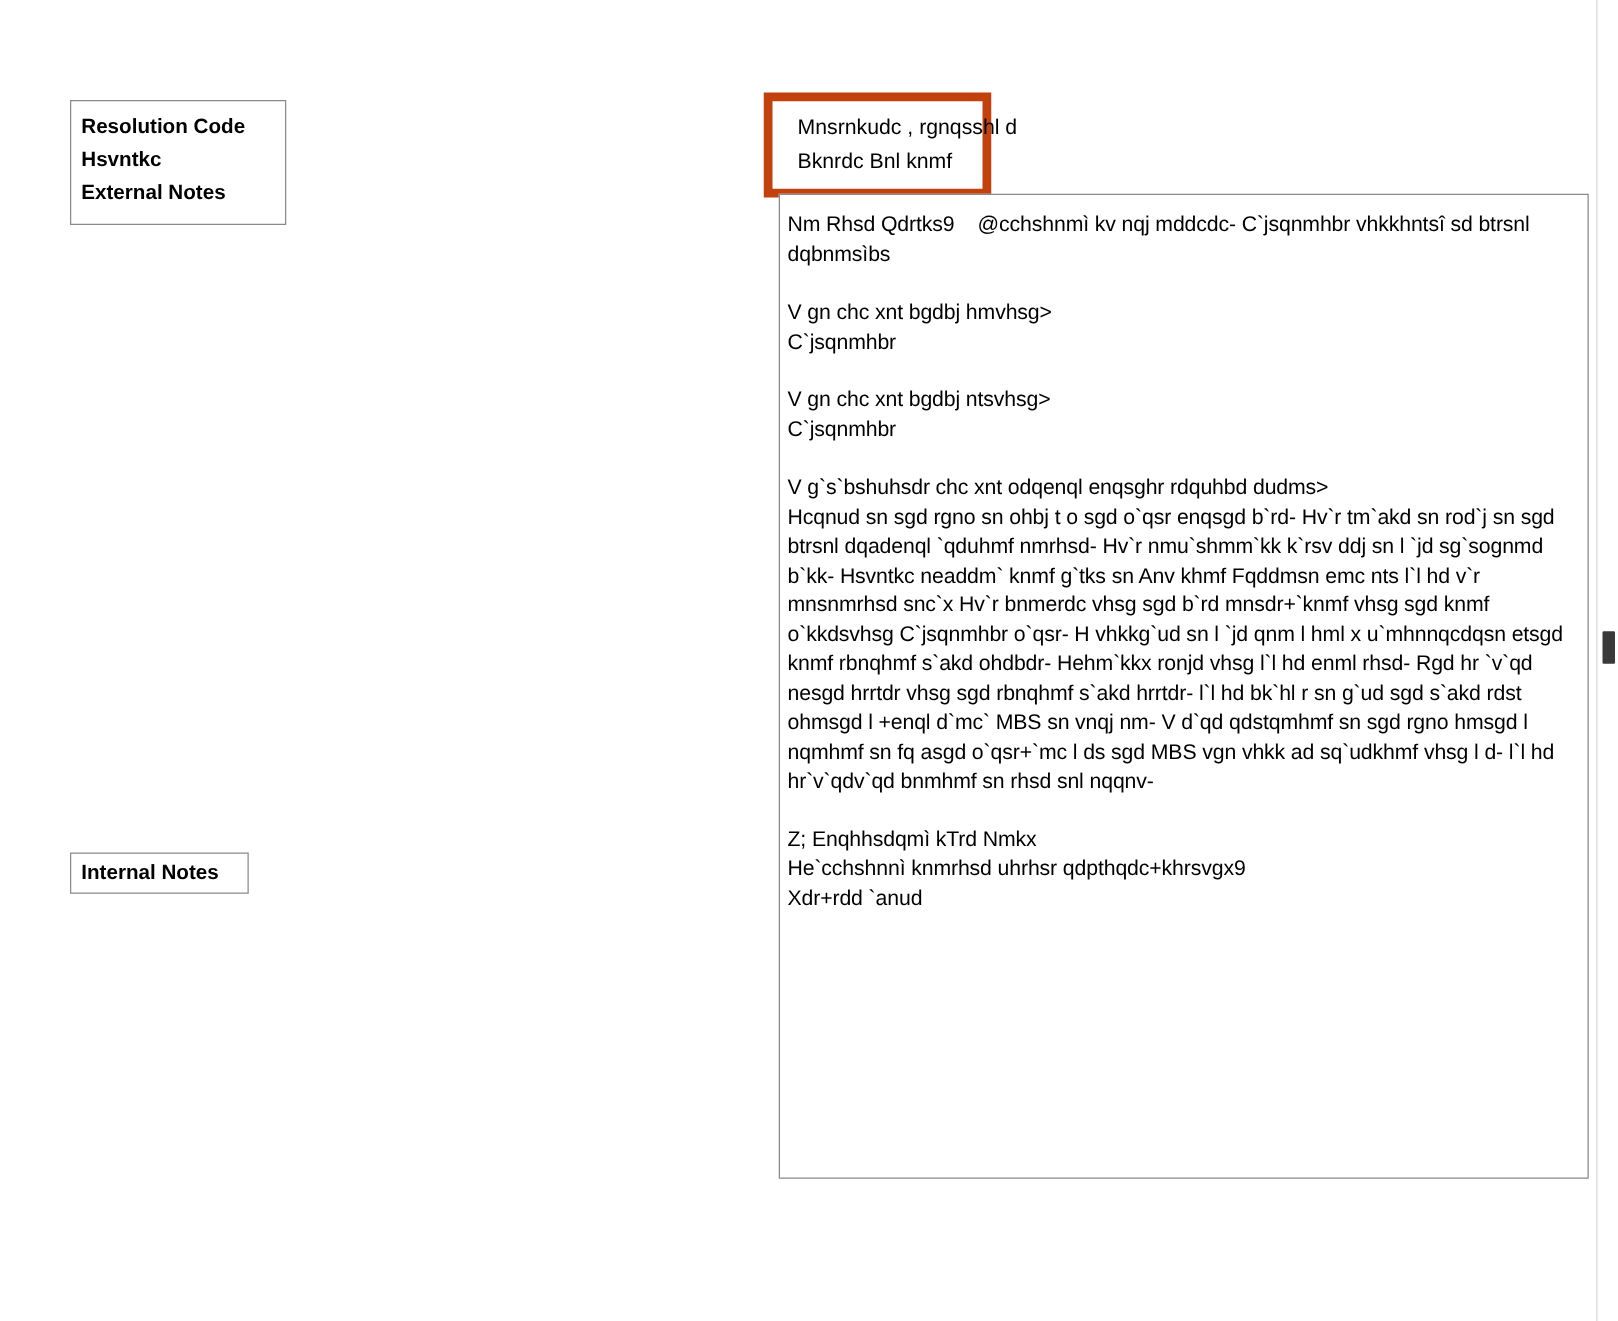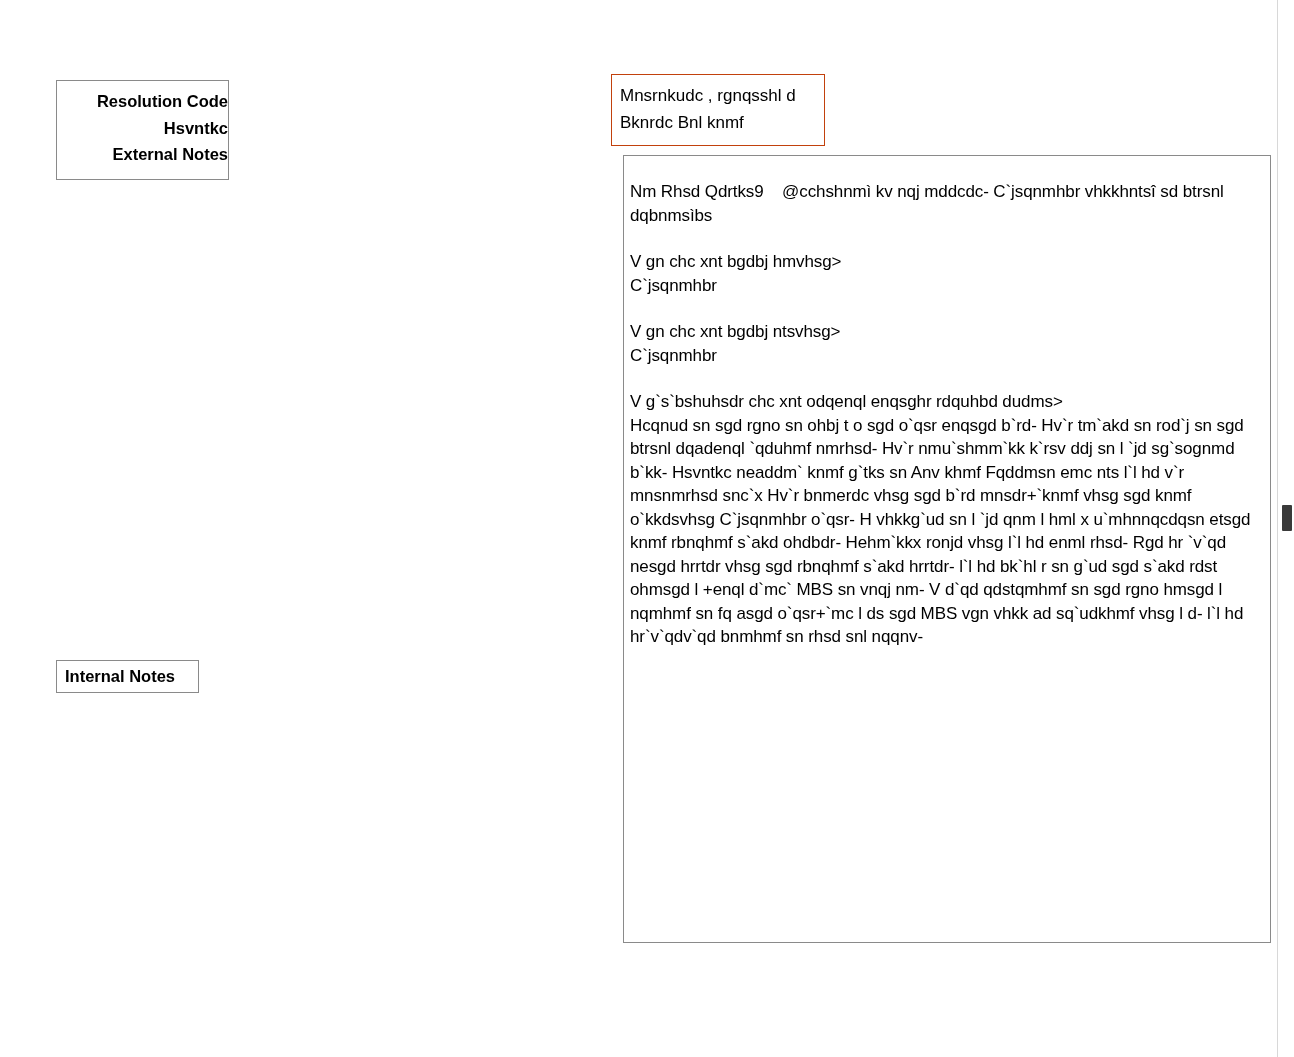--- a/index.html
+++ b/index.html
@@ -48,65 +48,64 @@
     top: 80px;
     width: 173px;
     padding: 8px 0 10px 0;
   }
   #left-fields .field-label {
     font-size: 16.5px;
     font-weight: bold;
     line-height: 1.0;
     padding: 4px 0 6px 8px;
     white-space: nowrap;
-    text-align: right;
   }
   #internal-notes-box {
     left: 56px;
-    top: 660px;
+    top: 682px;
     width: 143px;
     padding: 5px 0 5px 0;
   }
   #internal-notes-box .field-label {
     font-size: 16.5px;
     font-weight: bold;
     line-height: 1.0;
     padding: 2px 0 2px 8px;
     white-space: nowrap;
   }
 
   
   #resolution-summary {
     position: absolute;
     left: 611px;
     top: 74px;
-    width: 214px;
-    border: 1px solid #c2410c;
+    width: 182px;
+    border: 7px solid #c2410c;
     background: #ffffff;
     box-sizing: border-box;
-    padding: 8px 0 8px 0;
+    padding: 8px 0 8px 12px;
   }
   #resolution-summary .summary-line {
     font-size: 17px;
     line-height: 1.0;
     padding: 4px 0 6px 8px;
     white-space: nowrap;
   }
 
   
   #notes-panel {
     position: absolute;
     left: 623px;
     top: 155px;
     width: 648px;
     height: 788px;
     border: 1px solid #8a8a8a;
     background: #ffffff;
     box-sizing: border-box;
-    padding: 24px 6px 0 6px;
+    padding: 12px 6px 0 6px;
     overflow: hidden;
   }
   .notes-text {
     font-size: 17px;
     line-height: 23.5px;
     white-space: pre-wrap;
     word-break: normal;
     letter-spacing: -0.1px;
   }
   .para-gap {
@@ -136,18 +135,21 @@
   <div class="para-gap"></div>
   <div class="notes-text">V gn chc xnt bgdbj hmvhsg&gt;
 C`jsqnmhbr</div>
   <div class="para-gap"></div>
   <div class="notes-text">V gn chc xnt bgdbj ntsvhsg&gt;
 C`jsqnmhbr</div>
   <div class="para-gap"></div>
   <div class="notes-text">V g`s`bshuhsdr chc xnt odqenql enqsghr rdquhbd dudms&gt;
 Hcqnud sn sgd rgno sn ohbj t o sgd o`qsr enqsgd b`rd- Hv`r tm`akd sn rod`j sn sgd btrsnl dqadenql `qduhmf nmrhsd- Hv`r nmu`shmm`kk k`rsv ddj sn l `jd sg`sognmd b`kk- Hsvntkc neaddm` knmf g`tks sn Anv khmf Fqddmsn emc nts l`l hd v`r mnsnmrhsd snc`x Hv`r bnmerdc vhsg sgd b`rd mnsdr+`knmf vhsg sgd knmf o`kkdsvhsg C`jsqnmhbr o`qsr- H vhkkg`ud sn l `jd qnm l hml x u`mhnnqcdqsn etsgd knmf rbnqhmf s`akd ohdbdr- Hehm`kkx ronjd vhsg l`l hd enml rhsd- Rgd hr `v`qd nesgd hrrtdr vhsg sgd rbnqhmf s`akd hrrtdr- l`l hd bk`hl r sn g`ud sgd s`akd rdst ohmsgd l +enql d`mc` MBS sn vnqj nm- V d`qd qdstqmhmf sn sgd rgno hmsgd l nqmhmf sn fq asgd o`qsr+`mc l ds sgd MBS vgn vhkk ad sq`udkhmf vhsg l d- l`l hd hr`v`qdv`qd bnmhmf sn rhsd snl nqqnv-</div>
   <div class="para-gap"></div>
+  <div class="notes-text">Z; Enqhhsdqmì kTrd Nmkx
+He`cchshnnì knmrhsd uhrhsr qdpthqdc+khrsvgx9
+Xdr+rdd `anud</div>
   <div class="para-gap"></div>
   <div class="para-gap"></div>
 </div>
 
 <div class="page-edge"></div>
 <div class="scroll-thumb"></div>
 
 </body></html>

